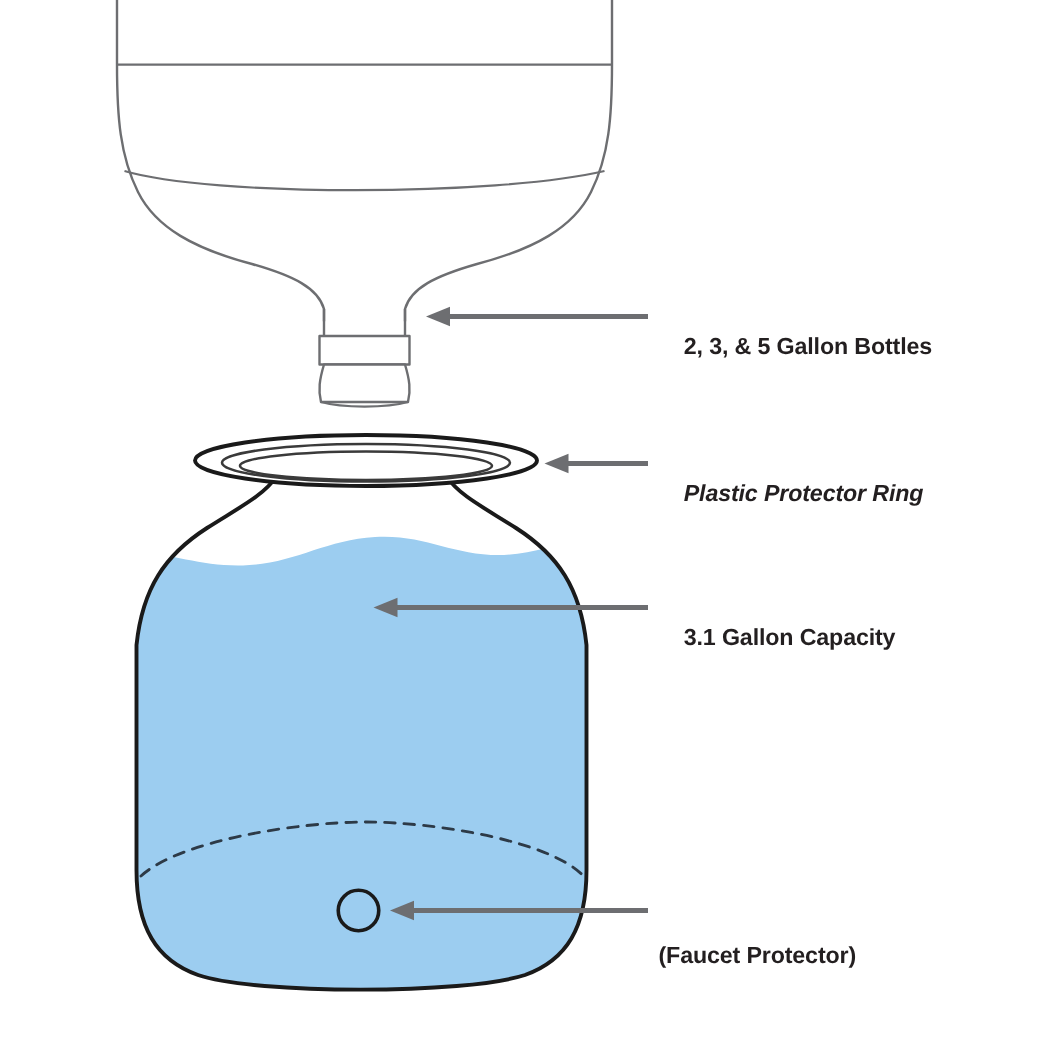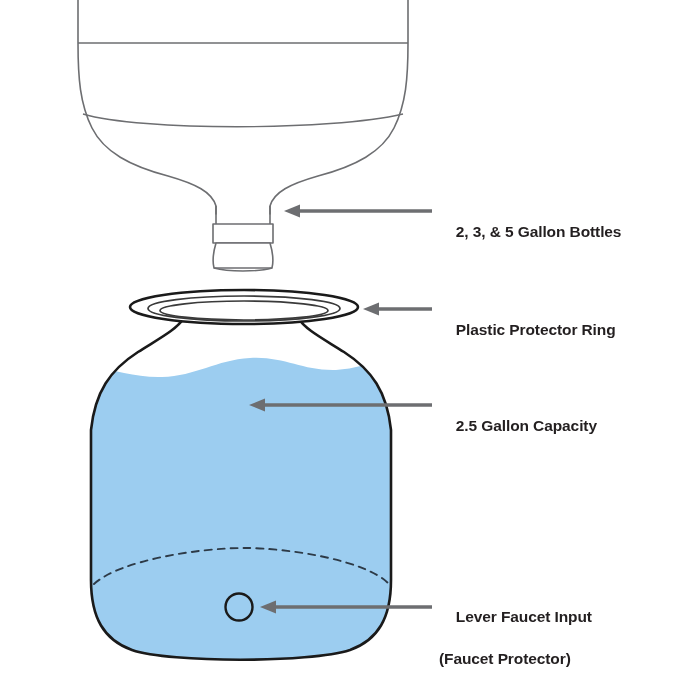--- a/index.html
+++ b/index.html
@@ -32,21 +32,21 @@
     position: absolute;
     font-family: "Liberation Sans", sans-serif;
     font-weight: bold;
     font-size: 15.5px;
     line-height: 21px;
     color: #231f20;
     letter-spacing: -0.1px;
     white-space: pre;
   }
   #label-bottles  { left: 439px; top: 200px; }
-  #label-ring     { left: 439px; top: 298px; }
+  #label-ring     { left: 439px; top: 298px; font-style: italic; }
   #label-capacity { left: 439px; top: 394px; }
   #label-faucet   { left: 439px; top: 585px; }
   .label-line2 { display: block; }
 </style>
 </head>
 <body>
 
 <div id="stage">
 
   <svg id="diagram" viewBox="0 0 700 700" aria-hidden="true">
@@ -160,21 +160,20 @@
 
   <div class="callout-label" id="label-bottles">
     <span>2, 3, &amp; 5 Gallon Bottles</span>
   </div>
 
   <div class="callout-label" id="label-ring">
     <span>Plastic Protector Ring</span>
   </div>
 
   <div class="callout-label" id="label-capacity">
-    <span>2.5 Gallon Capacity</span>
+    <span>3.1 Gallon Capacity</span>
   </div>
 
   <div class="callout-label" id="label-faucet">
-    <span>Lever Faucet Input</span>
     <span class="label-line2">(Faucet Protector)</span>
   </div>
 
 </div>
 
 </body></html>

